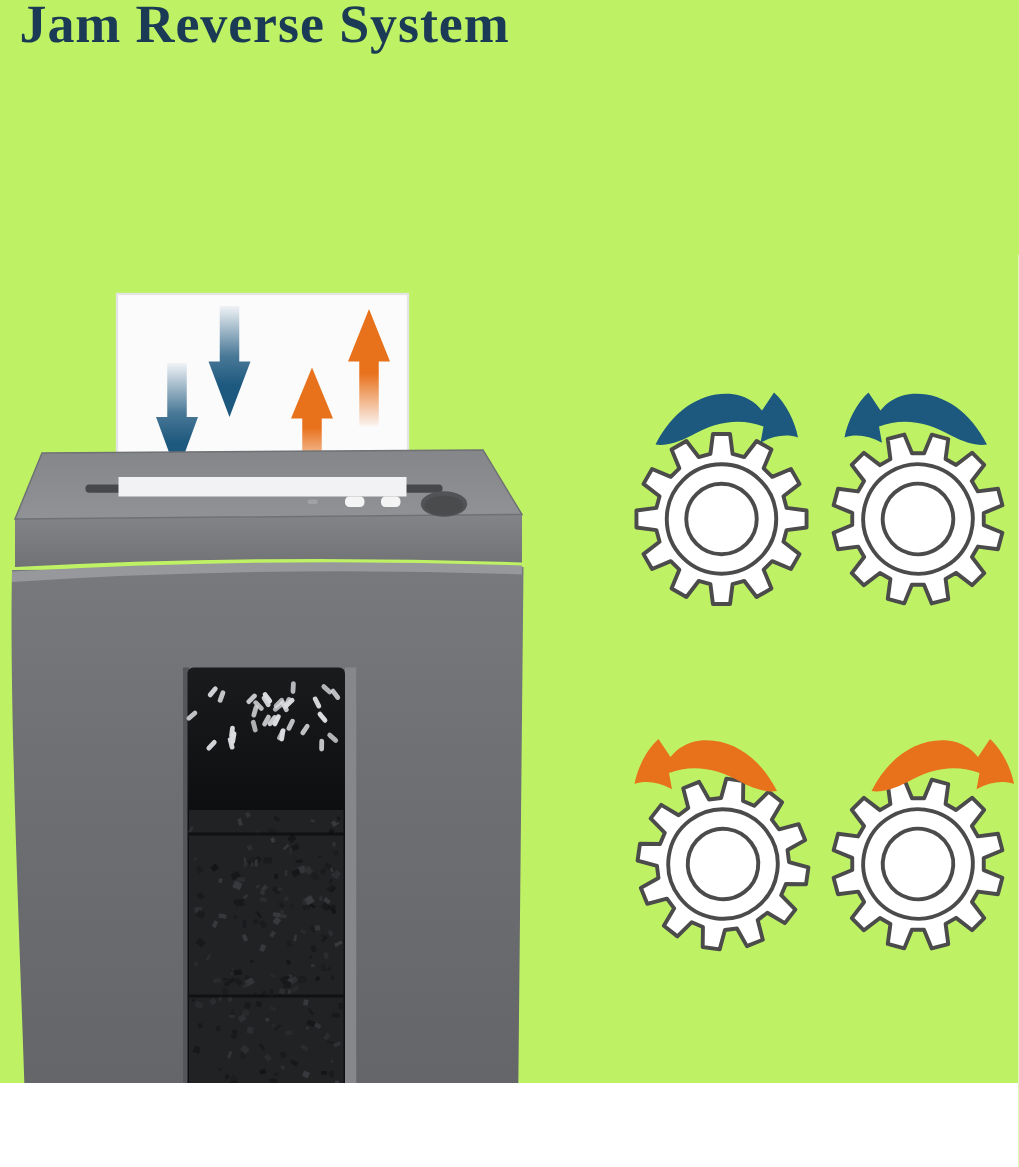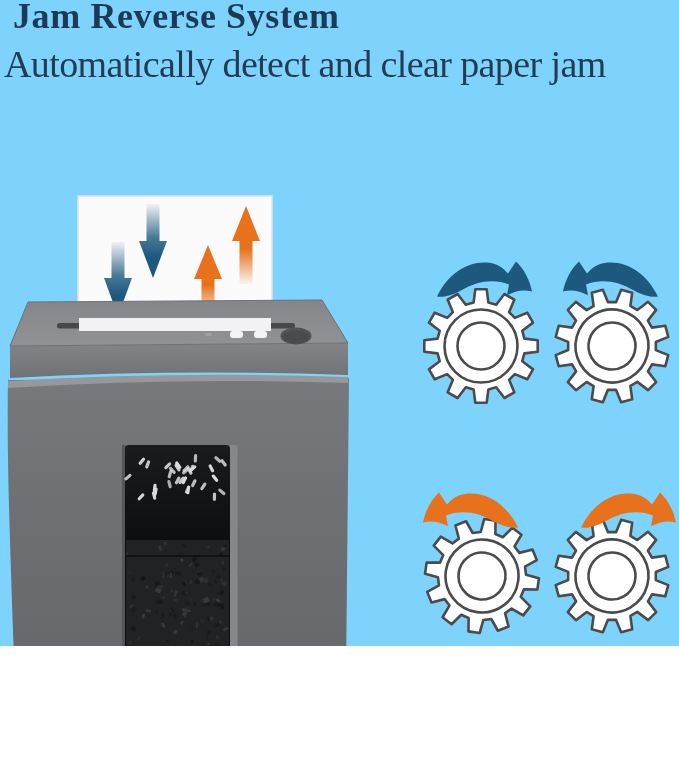--- a/index.html
+++ b/index.html
@@ -1,32 +1,31 @@
 <!DOCTYPE html>
 <html><head>
 <meta charset="utf-8">
 <style>
   html,body{margin:0;padding:0;background:#ffffff;}
-  #page{position:relative;width:679px;height:646px;overflow:hidden;background:#7dd3fc;
+  #page{position:relative;width:679px;height:722px;overflow:hidden;background:#bef264;
         font-family:"Liberation Serif", serif;text-align:center;}
   #illustration{position:absolute;left:0;top:0;}
   .hdr-title{position:absolute;left:13px;top:-4px;line-height:40px;
              font-size:36px;font-weight:bold;letter-spacing:0.6px;color:#1b3a55;white-space:nowrap;}
   .hdr-sub{position:absolute;left:4px;top:41px;line-height:46px;
            font-size:38px;font-weight:400;letter-spacing:-0.6px;color:#223c53;white-space:nowrap;}
   .gear-outline{fill:#ffffff;stroke:#4b4b4b;stroke-width:2.6;stroke-linejoin:round;}
   .gear-ring{fill:none;stroke:#4b4b4b;stroke-width:2.6;}
 </style>
 </head>
 <body>
 
 <div id="page">
 
   <div class="hdr-title">Jam Reverse System</div>
-  <div class="hdr-sub">Automatically detect and clear paper jam</div>
 
   <svg id="illustration" width="679" height="778" viewBox="0 0 679 778" xmlns="http://www.w3.org/2000/svg">
     <defs>
       <linearGradient id="gradBlueDown" x1="0" y1="0" x2="0" y2="1">
         <stop offset="0" stop-color="#1d587e" stop-opacity="0.05"></stop>
         <stop offset="0.45" stop-color="#1d587e" stop-opacity="0.8"></stop>
         <stop offset="0.72" stop-color="#1d587e" stop-opacity="1"></stop>
         <stop offset="1" stop-color="#1d587e" stop-opacity="1"></stop>
       </linearGradient>
       <linearGradient id="gradOrangeUp" x1="0" y1="0" x2="0" y2="1">

